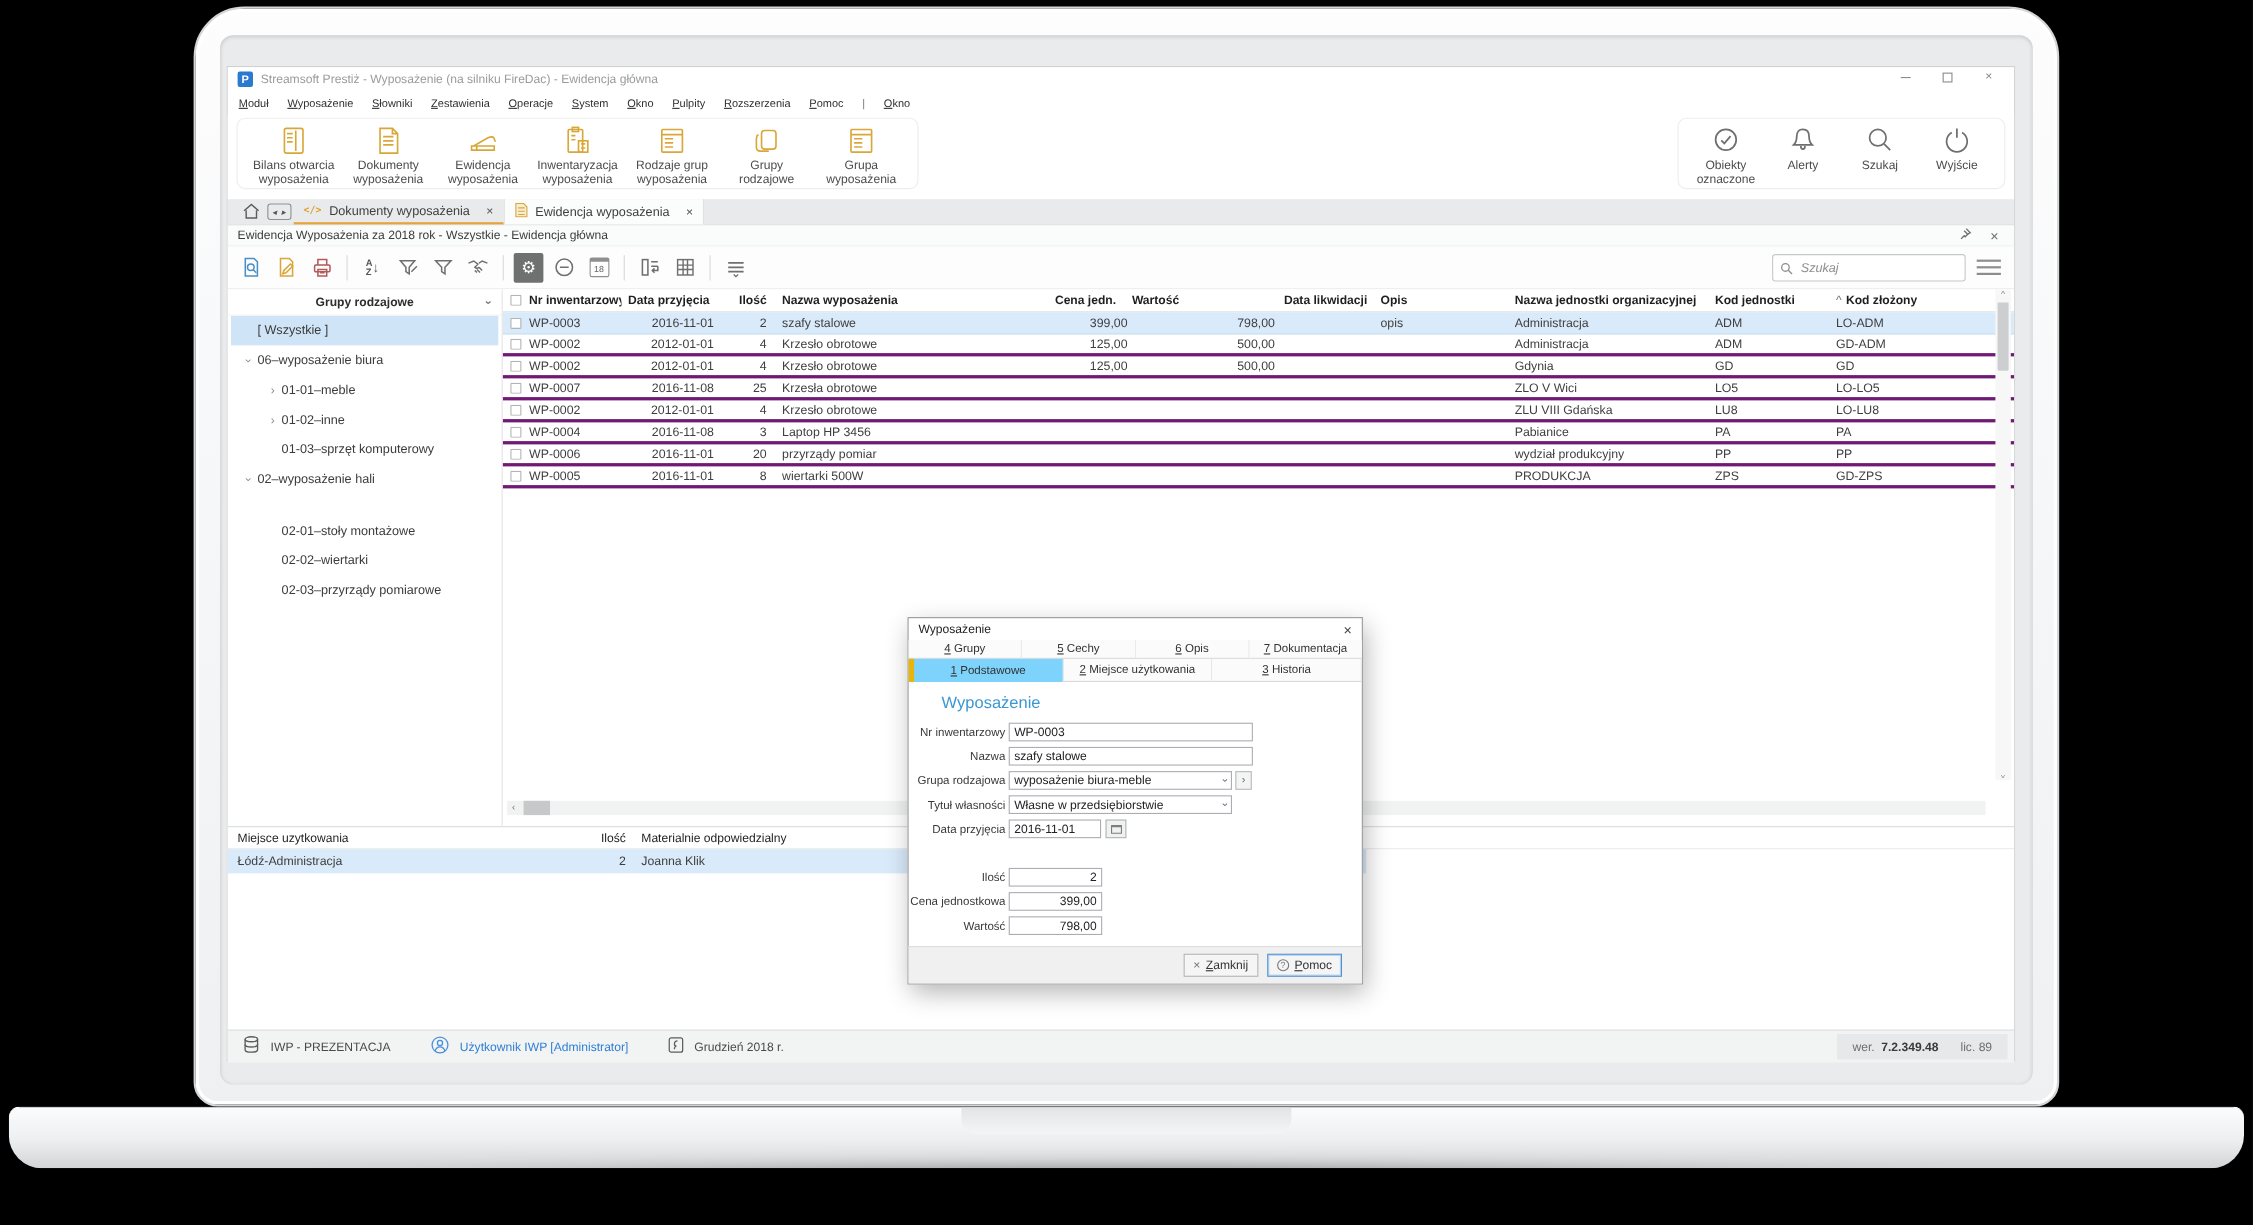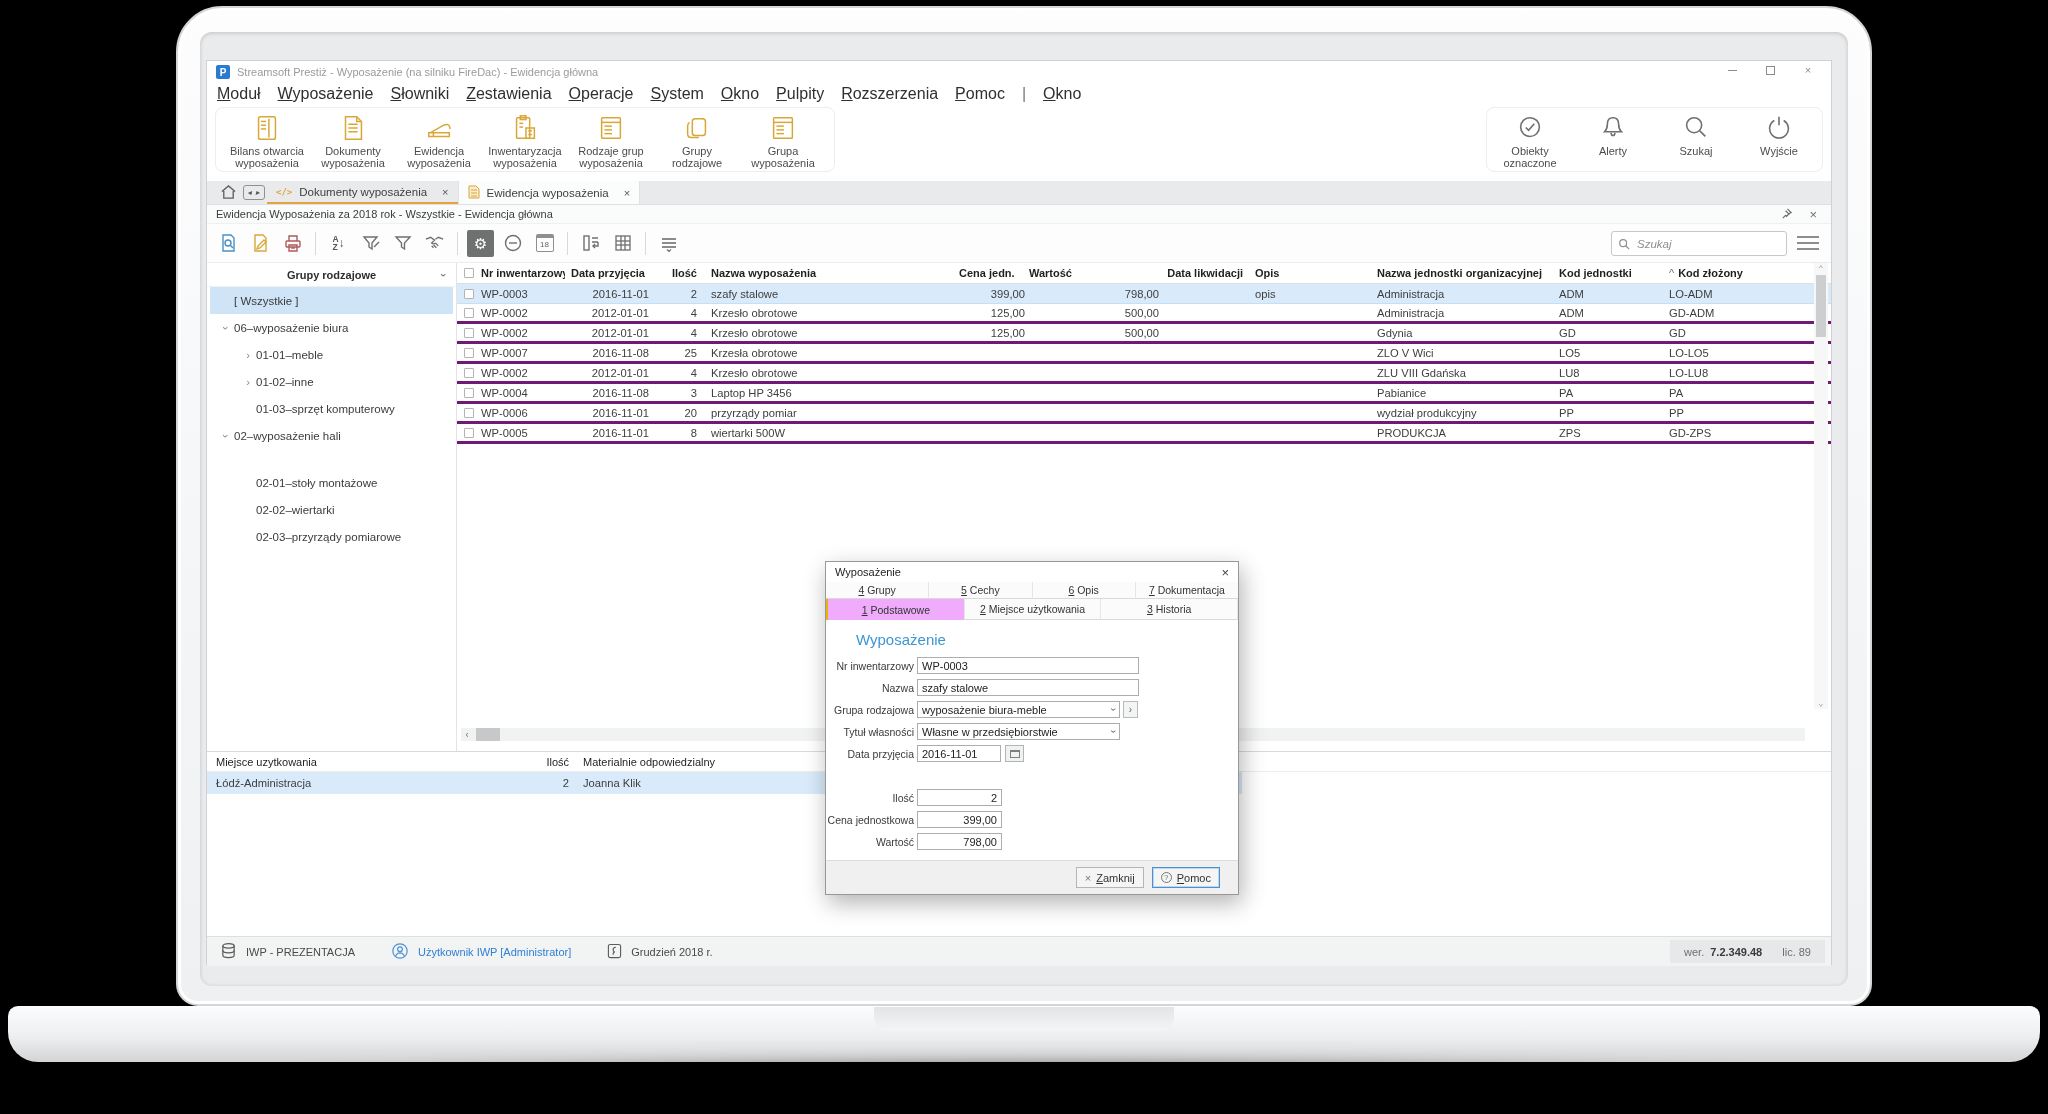--- a/index.html
+++ b/index.html
@@ -27,29 +27,29 @@
   .titlebar{height:22px;display:flex;align-items:center;padding-left:9px;position:relative}
   .app-icon{width:14px;height:14px;background:#2a7ad0;color:#fff;font-weight:bold;font-size:10px;
     display:flex;align-items:center;justify-content:center;border-radius:2px}
   .title-text{margin-left:7px;color:#9a9b9c;font-size:11px}
   .win-controls{position:absolute;right:16px;top:2px;display:flex;gap:24px;align-items:center;color:#8b8b8b}
   .wc{width:14px;height:14px;display:flex;align-items:center;justify-content:center;font-size:11px}
   .wc-min i{display:block;width:9px;border-bottom:1px solid #8b8b8b}
   .wc-max i{display:block;width:9px;height:9px;border:1px solid #8b8b8b}
 
   .menubar{height:22px;display:flex;align-items:center;padding-left:10px;gap:17px}
-  .mitem{display:inline-block;font-size:16px;color:#2f2f2f}
+  .mitem{display:inline-block;font-size:10px;color:#2f2f2f}
   .mitem::first-letter{text-decoration:underline}
   .mitem.sep{color:#777}.mitem.sep::first-letter{text-decoration:none}
 
   .ribbon{height:76px;position:relative;background:#fff}
   .ribbon-card{position:absolute;top:2px;background:#fff;border:1px solid #ededee;border-radius:8px;
     display:flex;align-items:flex-start;padding:4px 8px 2px}
   .ribbon-left{left:8px}
-  .ribbon-right{right:8px;gap:13px}
+  .ribbon-right{right:8px;gap:0}
   .rbtn{width:86px;text-align:center;cursor:pointer}
   .rbtn-sm{width:70px;text-align:center}
   .rbtn svg,.rbtn-sm svg{display:block;margin:1px auto 2px}
   .rlabel{font-size:11px;line-height:12px;color:#4c4c4c;white-space:pre-line}
   .ribbon-underline{position:absolute;left:238px;top:114px;width:134px;height:3px;background:#e8a43c}
 
   .tabstrip{height:24px;background:#e9eaeb;display:flex;align-items:flex-end;padding-left:8px;
     border-bottom:1px solid #dfe0e1}
   .navbtn{height:20px;width:26px;display:flex;align-items:center;justify-content:center;margin-bottom:2px}
   .nav-arrows i{display:flex;align-items:center;justify-content:center;width:22px;height:15px;
@@ -150,21 +150,21 @@
   .dialog{position:absolute;left:618px;top:298px;width:414px;height:334px;background:#fff;
     border:1px solid #989898;box-shadow:3px 8px 22px rgba(0,0,0,.3);z-index:20}
   .dtitle{height:20px;display:flex;align-items:center;padding:0 9px;font-size:11px;color:#1e1e1e;font-weight:bold}
   .dtitle{font-weight:normal}
   .dclose{margin-left:auto;color:#444;font-size:13px;cursor:pointer}
   .dtabs{display:flex}
   .dtab{flex:1;display:flex;align-items:center;justify-content:center;font-size:10.5px;color:#333;cursor:pointer}
   .dtabs1 .dtab{height:17px;background:#fbfbfb;border-bottom:1px solid #d9d9d9;border-right:1px solid #e6e6e6}
   .dtabs1 .dtab:last-child{border-right:none}
   .dtabs2 .dtab{height:21px;background:#fbfbfb;border-bottom:1px solid #d9d9d9;border-right:1px solid #e6e6e6}
-  .dtabs2 .dtab.active{background:#f0abfc;border-bottom:none;border-left:2px solid #eab308}
+  .dtabs2 .dtab.active{background:#7dd3fc;border-bottom:none;border-left:5px solid #eab308}
   .dtab span{display:inline-block}
   .dtab span::first-letter{text-decoration:underline}
   .dheading{color:#3b97d3;font-size:15px;margin:11px 0 9px 30px}
   .drow{display:flex;align-items:center;height:17px;margin:0 0 5px 0}
   .dlabel{width:88px;text-align:right;padding-right:0;color:#3a3a3a;font-size:10.5px}
   .dctrl{margin-left:3px;display:flex;align-items:center}
   .din{height:17px;border:1px solid #abadb3;padding:0 4px;font-size:11px;font-family:"Liberation Sans",sans-serif;
     color:#222;background:#fff;outline:none}
   .w-text{width:222px}
   .dselect{width:203px;height:17px;border:1px solid #abadb3;display:flex;align-items:center;padding:0 4px;

